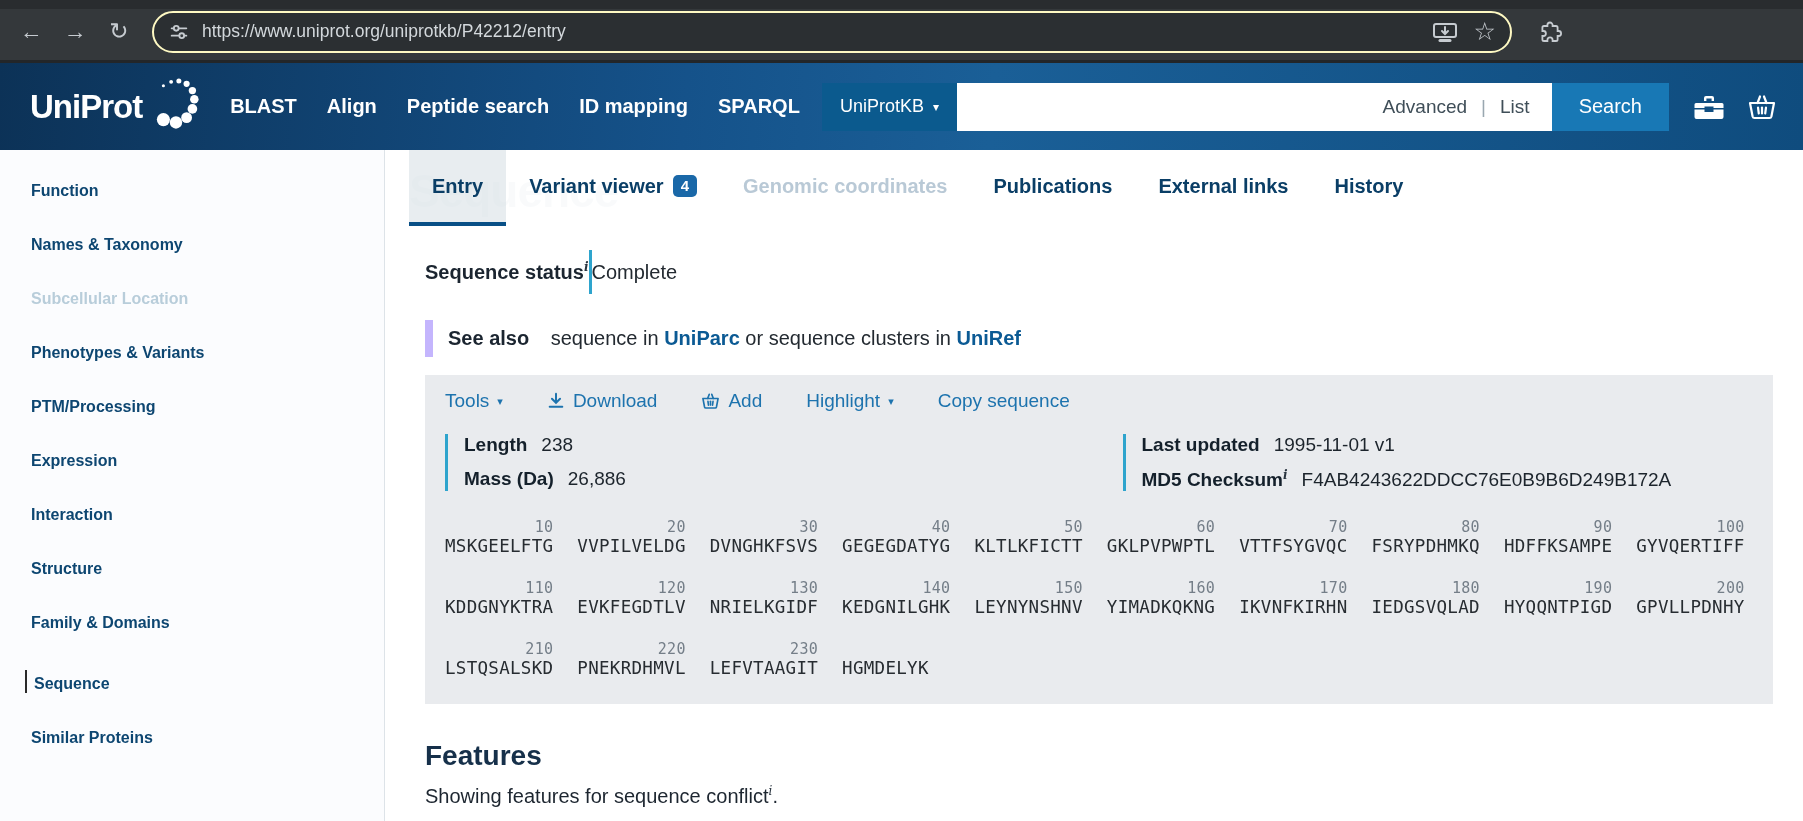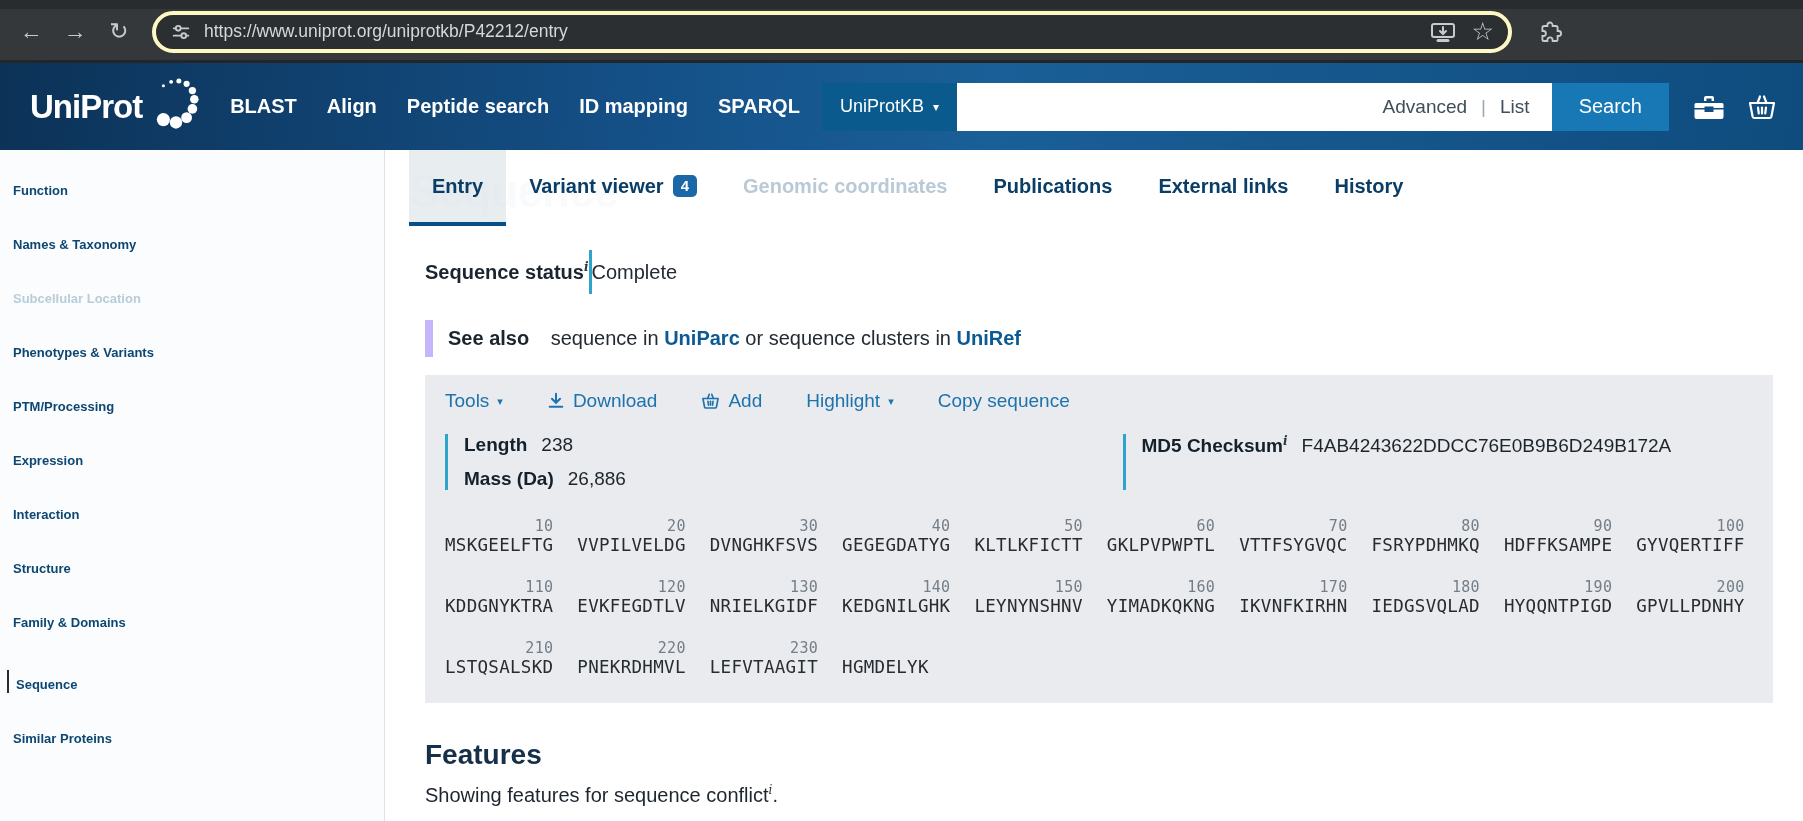--- a/index.html
+++ b/index.html
@@ -1,21 +1,21 @@
 <!DOCTYPE html>
 <html><head>
 <meta charset="utf-8">
 <style>
   * { box-sizing: border-box; margin: 0; padding: 0; }
   html,body { width:1803px; height:821px; overflow:hidden; font-family:"Liberation Sans", sans-serif; background:#fff; }
 
   
   .chrome { height:63px; background:#34383b; box-shadow: inset 0 9px 0 #292c2f, inset 0 -3px 0 #232629; display:flex; align-items:center; padding:0 16px 0 12px; }
   .nav-btn { width:38px; height:38px; display:flex; align-items:center; justify-content:center; color:#c6cbd0; font-size:23px; border-radius:50%; margin-right:6px; }
-  .url-pill { flex:1; height:42px; margin:0 10px 0 8px; background:#2b2f32; border:4px solid #fef9c3; border-radius:22px; display:flex; align-items:center; padding:0 14px; max-width:1360px; }
+  .url-pill { flex:1; height:42px; margin:0 10px 0 8px; background:#2b2f32; border:2px solid #fef9c3; border-radius:22px; display:flex; align-items:center; padding:0 14px; max-width:1360px; }
   .url-text { flex:1; color:#d3d8dc; font-size:17.5px; margin-left:12px; white-space:nowrap; overflow:hidden; }
   .pill-icon { display:flex; align-items:center; justify-content:center; margin-left:16px; color:#c6cbd0; }
   .star { font-size:25px; color:#c6cbd0; line-height:1; }
   .ext-icon { margin-left:16px; color:#c6cbd0; display:flex; align-items:center; }
 
   
   .uni-header { height:87px; background:linear-gradient(95deg,#0c3257 0%,#15528a 38%,#1a5f97 55%,#0f4c7e 100%); display:flex; align-items:center; padding:0 26px 0 30px; }
   .logo { display:flex; align-items:center; margin-right:26px; }
   .logo-text { color:#fff; font-size:33px; font-weight:700; letter-spacing:-1px; }
   .logo-dots { margin-left:4px; }
@@ -27,21 +27,21 @@
   .searchbox { flex:1; background:#fff; height:48px; display:flex; align-items:center; }
   .searchbox input { flex:1; height:46px; border:none; outline:none; font-size:18px; padding:0 16px; background:transparent; font-family:"Liberation Sans",sans-serif; }
   .adv-list { display:flex; align-items:center; gap:14px; padding-right:22px; color:#3f4e58; font-size:19px; }
   .adv-sep { color:#9aa7b0; }
   .search-btn { background:#1878b5; color:#fff; border:none; height:48px; padding:0 27px; font-size:20px; font-family:"Liberation Sans",sans-serif; cursor:pointer; }
   .hdr-icons { display:flex; align-items:center; gap:22px; margin-left:24px; color:#fff; }
 
   
   .main { display:flex; height:671px; }
   .sidebar { width:385px; background:#fbfcfe; border-right:1px solid #dde3e8; padding-top:30px; }
-  .side-item { padding-left:13px; margin-bottom:32px; font-size:13px; font-weight:700; color:#0d4671; line-height:22px; cursor:pointer; }
+  .side-item { padding-left:31px; margin-bottom:32px; font-size:16px; font-weight:700; color:#0d4671; line-height:22px; cursor:pointer; }
   .side-item.disabled { color:#b8cdda; cursor:default; }
   .text-cursor { display:inline-block; width:2px; height:23px; background:#2a2a2a; margin-right:1px; transform:translate(-6px,4px); }
 
   .content { flex:1; position:relative; padding:0 30px 0 24px; }
   .watermark { position:absolute; top:14px; left:24px; font-size:46px; font-weight:700; color:#0e4a77; opacity:0.13; z-index:0; letter-spacing:-1px; }
   .tabbar { position:relative; z-index:1; display:flex; align-items:stretch; height:76px; background:rgba(255,255,255,0.80); }
   .tab { display:flex; align-items:center; gap:9px; padding:0 23px; font-size:20px; font-weight:700; color:#0a3e66; border-bottom:4px solid transparent; cursor:pointer; white-space:nowrap; }
   .tab.active { background:rgba(214,222,228,0.55); border-bottom-color:#084f86; }
   .tab.muted { color:#b9c9d6; cursor:default; }
   .badge { background:#1a68a8; color:#fff; font-size:15px; font-weight:700; padding:2px 8px; border-radius:5px; line-height:18px; }
@@ -248,20 +248,21 @@
         </span>
         <span class="tool">Copy sequence</span>
       </div>
 
       <div class="stats">
         <div class="stat-col">
           <div class="stat-line"><b>Length</b><span>238</span></div>
           <div class="stat-line"><b>Mass (Da)</b><span>26,886</span></div>
         </div>
         <div class="stat-col">
+          <div class="stat-line"><b>Last updated</b><span>1995-11-01 v1</span></div>
           <div class="stat-line"><b><span>MD5 Checksum</span><sup class="info">i</sup></b><span>F4AB4243622DDCC76E0B9B6D249B172A</span></div>
         </div>
       </div>
 
       <div class="seq-block">
           <div class="seq-row">
             <div class="seq-chunk">
               <div class="seq-num">10</div>
               <div class="seq-letters">MSKGEELFTG</div>
             </div>

